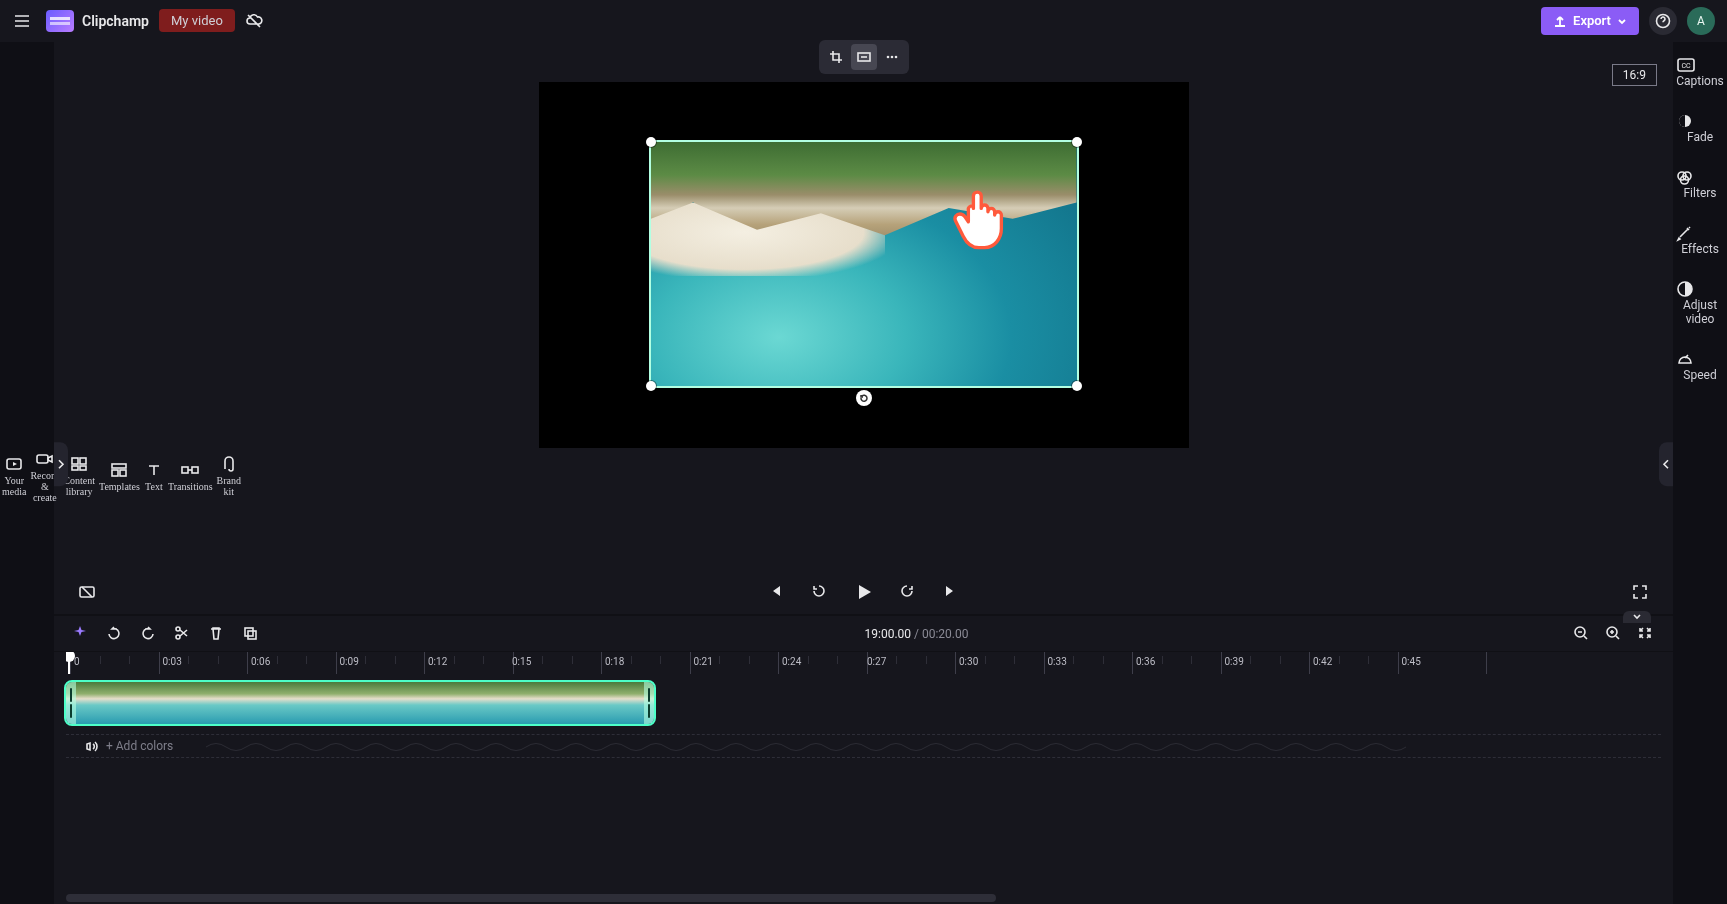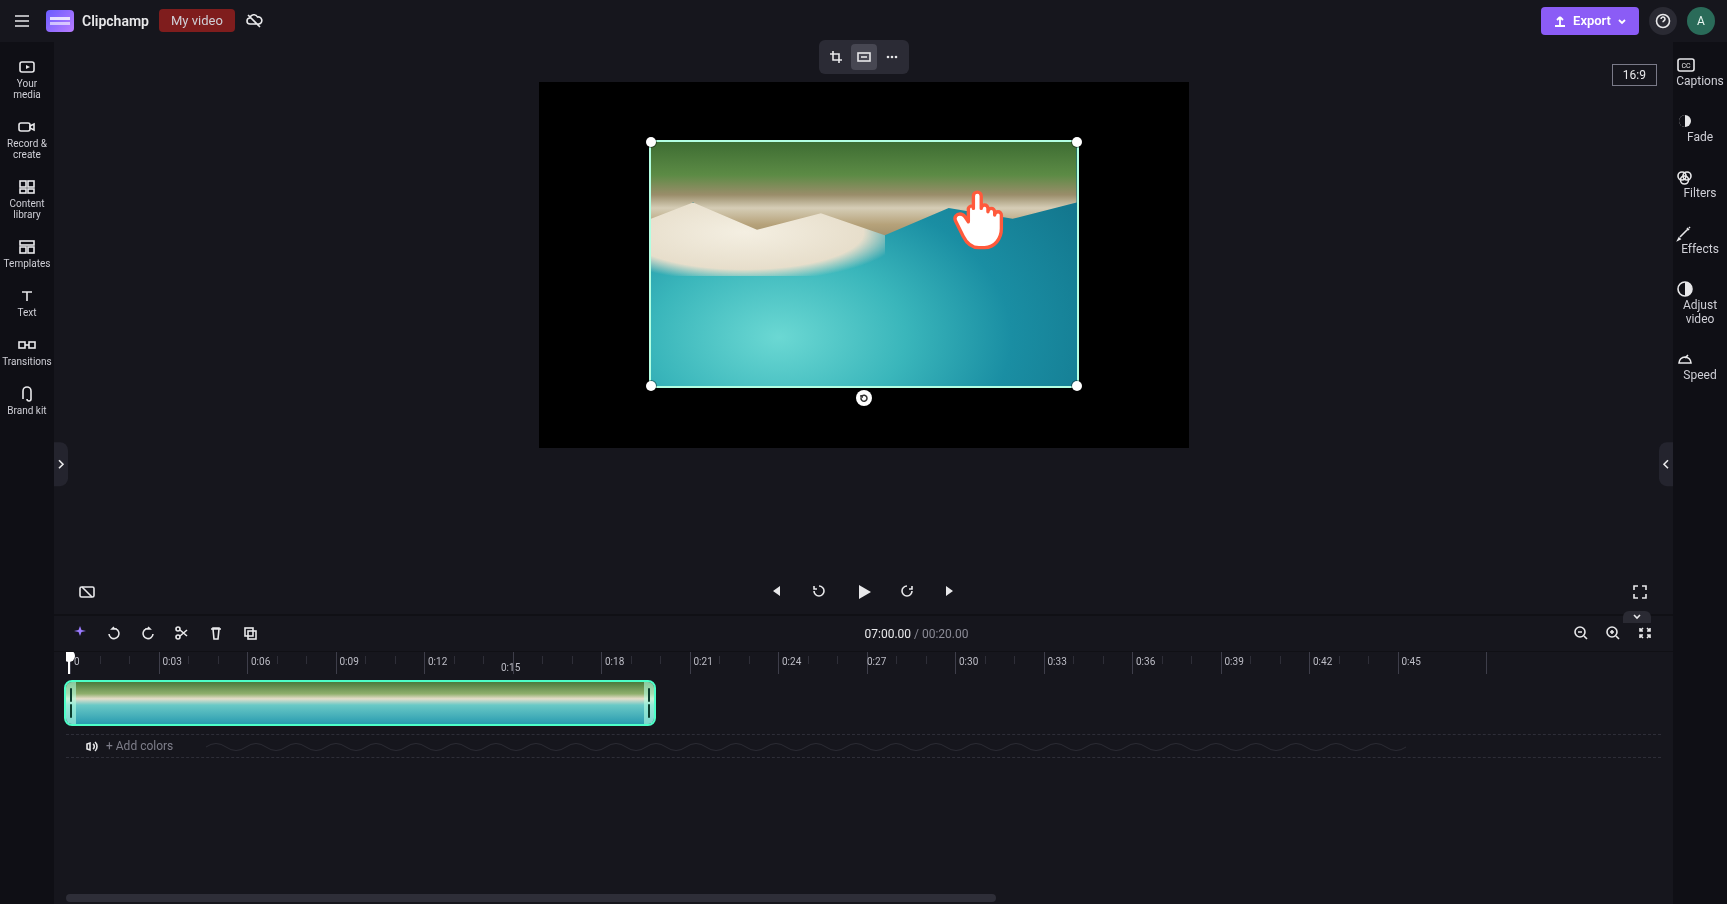--- a/index.html
+++ b/index.html
@@ -41,22 +41,22 @@
     width:28px; height:28px; border-radius:50%; display:flex; align-items:center; justify-content:center;
     background:#2a2a33; cursor:pointer;
   }
   .avatar { background:#2a6b59; color:#eaf7f1; font-size:12px; }
 
   
   .workspace {
     position: absolute; top:42px; bottom:0; left:0; right:0; display:flex;
   }
   .rail {
-    width:54px; background:#0f0f15; display:flex; flex-direction:column; align-items:center;
-    padding-top:8px; gap:0px;
+    width:54px; background:#0f0f15; display:flex; flex-direction:row; align-items:center;
+    padding-top:8px; gap:0px;font-family:Liberation Serif, serif;
   }
   .rail .ritem { width:100%; padding:8px 2px 10px; text-align:center; color:#cfcfd6; cursor:pointer; }
   .rail .ritem svg { margin:0 auto 2px; }
   .rail .rtxt { font-size:10px; line-height:11px; }
 
   .rail-right {
     width:54px; background:#0f0f15; display:flex; flex-direction:column; align-items:center;
     padding-top:8px; gap:10px;
   }
   .rail-right .ritem { width:100%; padding:6px 2px 8px; text-align:center; color:#cfcfd6; cursor:pointer; }
@@ -449,21 +449,21 @@
           </svg>
         </div>
       <div class="tt">
           <svg class="icon" width="16" height="16">
             <rect x="3" y="3" width="8" height="8"></rect>
             <rect x="6" y="6" width="8" height="8"></rect>
           </svg>
         </div>
 
       <div class="tl-time">
-        <span>07:00.00</span><span class="dim"> / </span><span class="dim">00:20.00</span>
+        <span>19:00.00</span><span class="dim"> / </span><span class="dim">00:20.00</span>
       </div>
 
       <div class="tl-right">
         <div class="tt">
             <svg class="icon" width="16" height="16">
               <circle cx="7" cy="7" r="5"></circle>
               <path d="M5 7h4M11 11l3 3"></path>
             </svg>
           </div>
         <div class="tt">
@@ -496,21 +496,21 @@
         <div class="tick-minor" style="left: 240px;"></div>
         <div class="tick-major" style="left: 269.5px;"></div>
         <div class="tick-label" style="left: 273.5px;">0:09</div>
         <div class="tick-minor" style="left: 299px;"></div>
         <div class="tick-minor" style="left: 328.5px;"></div>
         <div class="tick-major" style="left: 358px;"></div>
         <div class="tick-label" style="left: 362px;">0:12</div>
         <div class="tick-minor" style="left: 387.5px;"></div>
         <div class="tick-minor" style="left: 417px;"></div>
         <div class="tick-major" style="left: 446.5px;"></div>
-        <div class="tick-label" style="left: 435px; margin-top: 6px;">0:15</div>
+        <div class="tick-label" style="left: 446px;">0:15</div>
         <div class="tick-minor" style="left: 476px;"></div>
         <div class="tick-minor" style="left: 505.5px;"></div>
         <div class="tick-major" style="left: 535px;"></div>
         <div class="tick-label" style="left: 539px;">0:18</div>
         <div class="tick-minor" style="left: 564.5px;"></div>
         <div class="tick-minor" style="left: 594px;"></div>
         <div class="tick-major" style="left: 623.5px;"></div>
         <div class="tick-label" style="left: 627.5px;">0:21</div>
         <div class="tick-minor" style="left: 653px;"></div>
         <div class="tick-minor" style="left: 682.5px;"></div>

